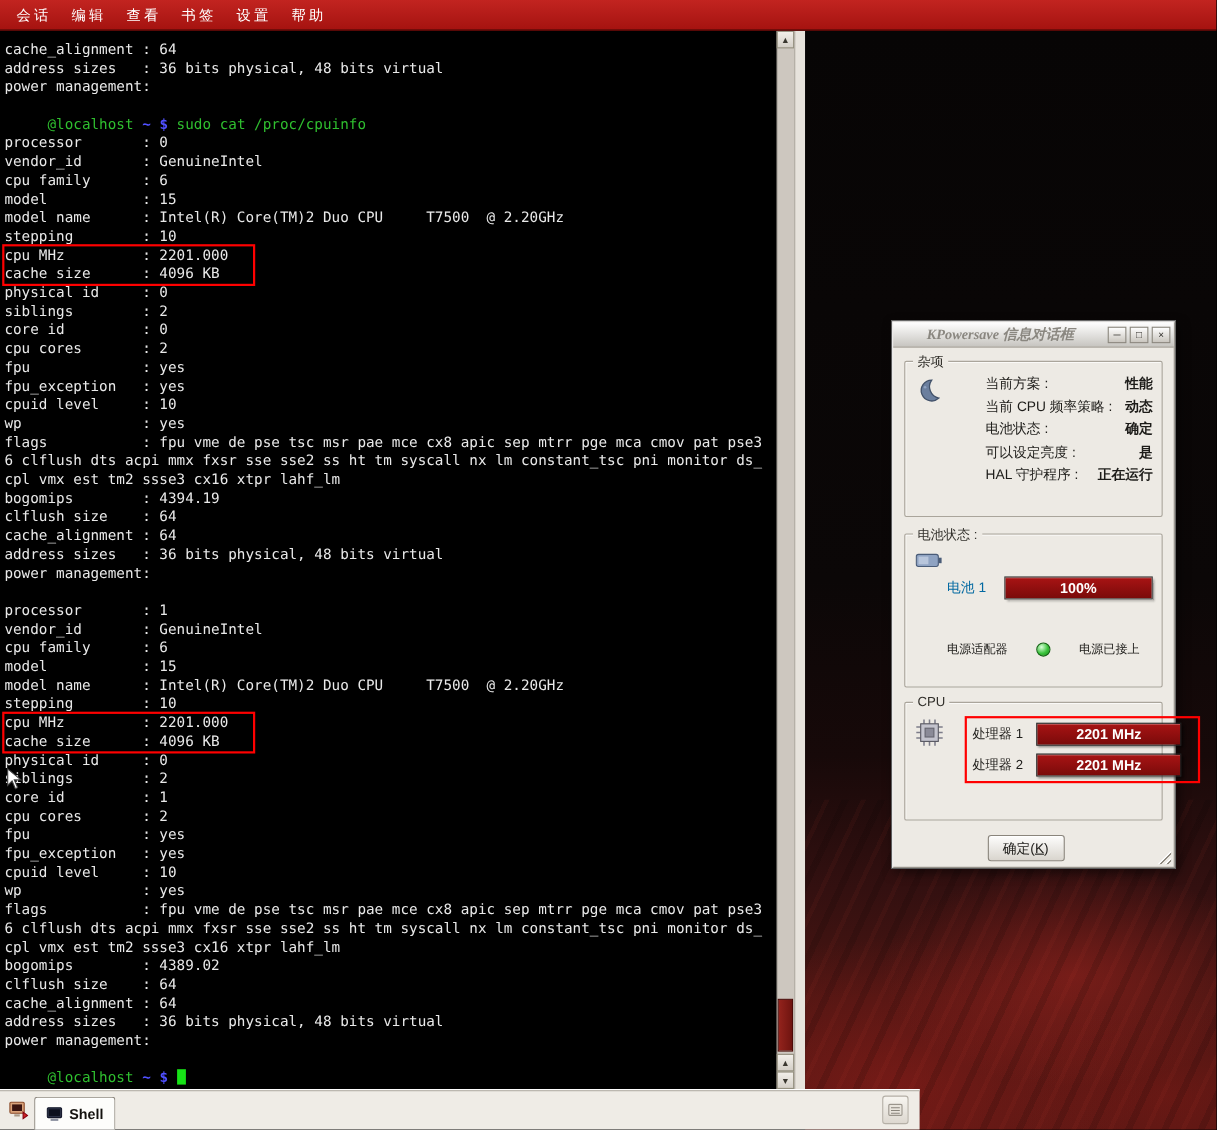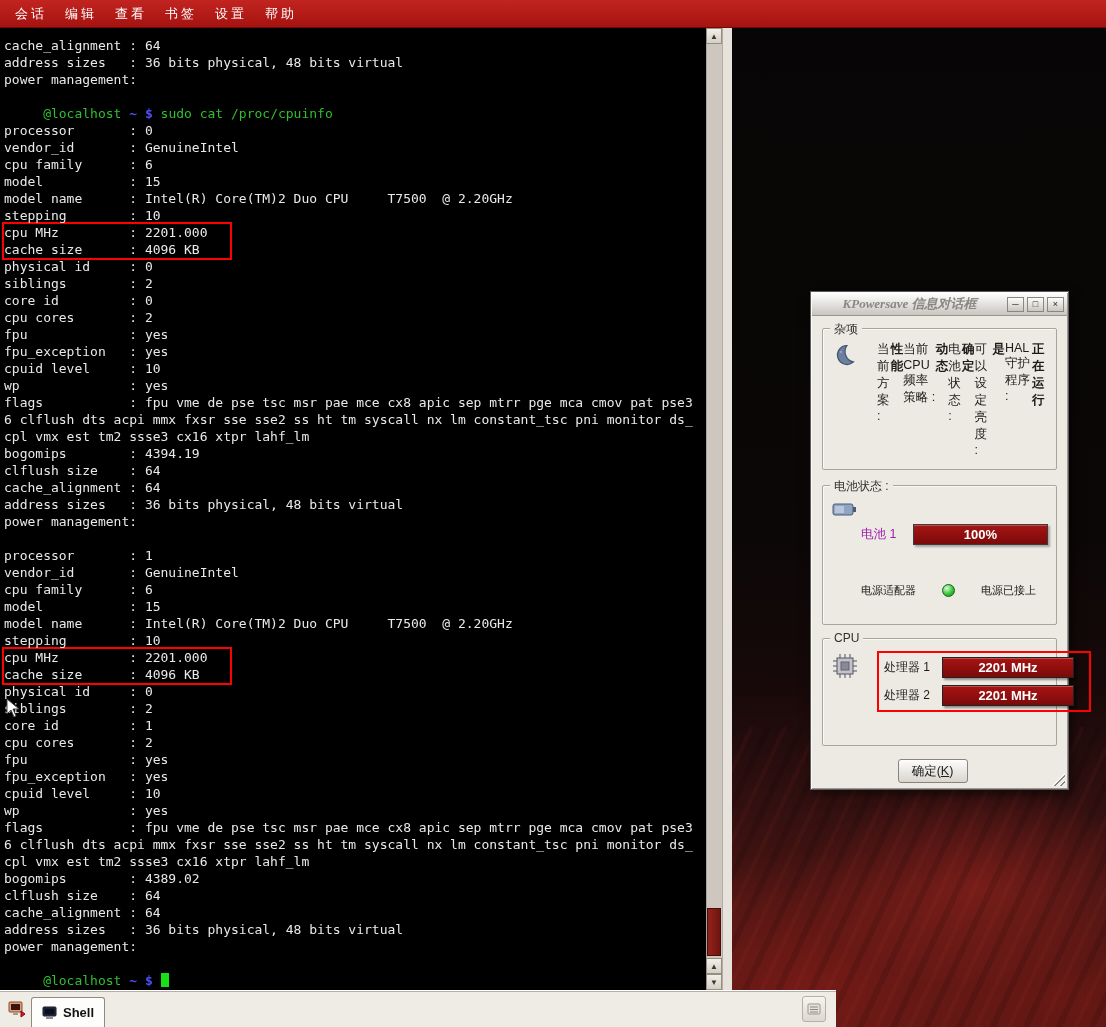--- a/index.html
+++ b/index.html
@@ -92,25 +92,25 @@
     box-shadow:inset 1px 1px 0 rgba(255,255,255,.7);padding:12px 8px 8px;box-sizing:border-box;
   }
   .gb-misc{margin-top:12px;height:142px;}
   .gb-batt{margin-top:15px;height:140px;}
   .gb-cpu{margin-top:13px;height:108px;}
   .legend{
     position:absolute;top:-8px;left:7px;background:#edeae4;padding:0 4px;
     font-size:12px;color:#32302b;
   }
   .gb-icon{position:absolute;left:9px;top:14px;}
-  .misc-rows{margin-left:46px;display:flex;flex-direction:row;row-gap:3.5px;}
+  .misc-rows{margin-left:65px;display:flex;flex-direction:column;row-gap:3.5px;}
   .misc-row{display:flex;justify-content:space-between;font-size:12.5px;color:#1d1c19;}
   .misc-row .val{font-weight:bold;}
   .batt-row{display:flex;align-items:center;margin:26px 0 0 30px;}
-  .batt-label{font-size:12.5px;width:44px;color:#a21caf;}
+  .batt-label{font-size:12.5px;width:44px;color:#0369a1;}
   .batt-bar{
     width:150px;height:21px;margin-left:12px;
     background:linear-gradient(#a81414,#7a0a0a);border:1px solid #3c3c3c;box-sizing:border-box;
     color:#fff;font-weight:bold;font-size:13px;text-align:center;line-height:19px;
     box-shadow:2px 2px 2px rgba(0,0,0,.3), inset 0 1px 0 rgba(255,255,255,.25);
   }
   .adapter-row{display:flex;align-items:center;margin:38px 0 0 30px;column-gap:26px;}
   .adapter-label,.adapter-status{font-size:11px;color:#1d1c19;text-align:right;}
   .led{
     width:13px;height:13px;border-radius:50%;

